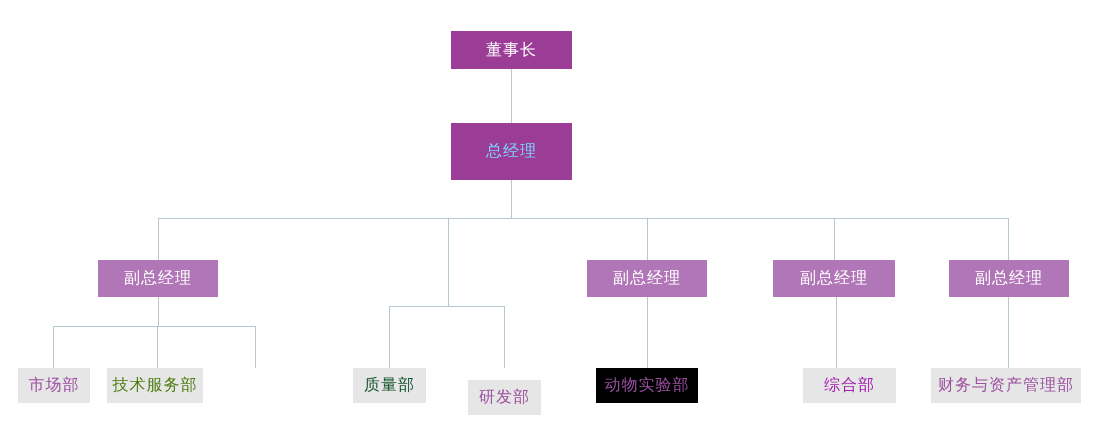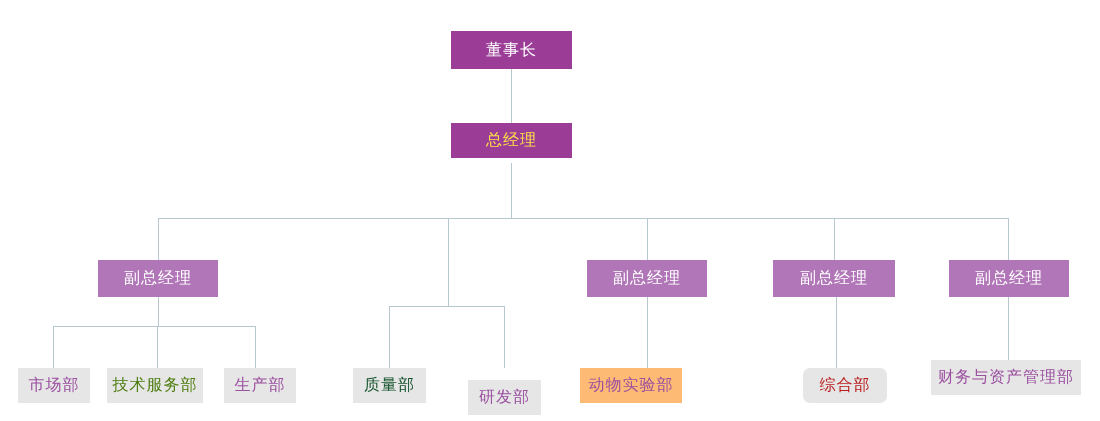--- a/index.html
+++ b/index.html
@@ -50,26 +50,25 @@
     <div class="connector v" style="background: rgb(183, 199, 208); left: 53px; top: 326px; height: 42px;"></div>
     <div class="connector v" style="background: rgb(183, 199, 208); left: 157px; top: 326px; height: 42px;"></div>
     <div class="connector v" style="background: rgb(183, 199, 208); left: 255px; top: 326px; height: 42px;"></div>
     <div class="connector h" style="background: rgb(183, 199, 208); left: 389px; top: 306px; width: 116px;"></div>
     <div class="connector v" style="background: rgb(183, 199, 208); left: 389px; top: 306px; height: 62px;"></div>
     <div class="connector v" style="background: rgb(183, 199, 208); left: 504px; top: 306px; height: 62px;"></div>
     <div class="connector v" style="background: rgb(183, 199, 208); left: 647px; top: 297px; height: 71px;"></div>
     <div class="connector v" style="background: rgb(183, 199, 208); left: 836px; top: 297px; height: 71px;"></div>
     <div class="connector v" style="background: rgb(183, 199, 208); left: 1008px; top: 297px; height: 71px;"></div>
     <div class="node executive" style="left: 451px; top: 31px; width: 121px; height: 38px; background: rgb(155, 60, 151); color: rgb(255, 255, 255);">董事长</div>
-    <div class="node executive" style="left: 451px; top: 123px; width: 121px; height: 35px; background: rgb(155, 60, 151); color: #fde047;">总经理</div>
+    <div class="node executive" style="left: 451px; top: 123px; width: 121px; height: 57px; background: rgb(155, 60, 151); color: #7dd3fc;">总经理</div>
     <div class="node manager" style="left: 98px; top: 260px; width: 120px; height: 37px; background: rgb(177, 118, 183); color: rgb(255, 255, 255);">副总经理</div>
     <div class="node manager" style="left: 587px; top: 260px; width: 120px; height: 37px; background: rgb(177, 118, 183); color: rgb(255, 255, 255);">副总经理</div>
     <div class="node manager" style="left: 773px; top: 260px; width: 122px; height: 37px; background: rgb(177, 118, 183); color: rgb(255, 255, 255);">副总经理</div>
     <div class="node manager" style="left: 949px; top: 260px; width: 120px; height: 37px; background: rgb(177, 118, 183); color: rgb(255, 255, 255);">副总经理</div>
     <div class="node department" style="left: 18px; top: 368px; width: 72px; height: 35px; background: rgb(230, 230, 230); color: rgb(155, 80, 160);">市场部</div>
     <div class="node department" style="left: 107px; top: 368px; width: 96px; height: 35px; background: rgb(230, 230, 230); color: #4d7c0f;">技术服务部</div>
-    <div class="node department" style="left: 224px; top: 368px; width: 72px; height: 35px; background: rgb(230, 230, 230); color: rgb(155, 80, 160);">生产部</div>
     <div class="node department" style="left: 353px; top: 368px; width: 73px; height: 35px; background: rgb(230, 230, 230); color: #14532d;">质量部</div>
     <div class="node department" style="left: 468px; top: 380px; width: 73px; height: 35px; background: rgb(230, 230, 230); color: rgb(155, 80, 160);">研发部</div>
-    <div class="node department" style="left: 580px; top: 368px; width: 102px; height: 35px; background: #fdba74; color: rgb(155, 80, 160);">动物实验部</div>
-    <div class="node department" style="left: 803px; top: 368px; width: 84px; height: 35px; background: rgb(230, 230, 230); color: #b91c1c; border-radius: 7px;">综合部</div>
-    <div class="node department" style="left: 931px; top: 360px; width: 150px; height: 35px; background: rgb(230, 230, 230); color: rgb(155, 80, 160);">财务与资产管理部</div>
+    <div class="node department" style="left: 596px; top: 368px; width: 102px; height: 35px; background: #000000; color: rgb(155, 80, 160);">动物实验部</div>
+    <div class="node department" style="left: 803px; top: 368px; width: 93px; height: 35px; background: rgb(230, 230, 230); color: #a21caf;">综合部</div>
+    <div class="node department" style="left: 931px; top: 368px; width: 150px; height: 35px; background: rgb(230, 230, 230); color: rgb(155, 80, 160);">财务与资产管理部</div>
   </div>
 
 </body></html>

